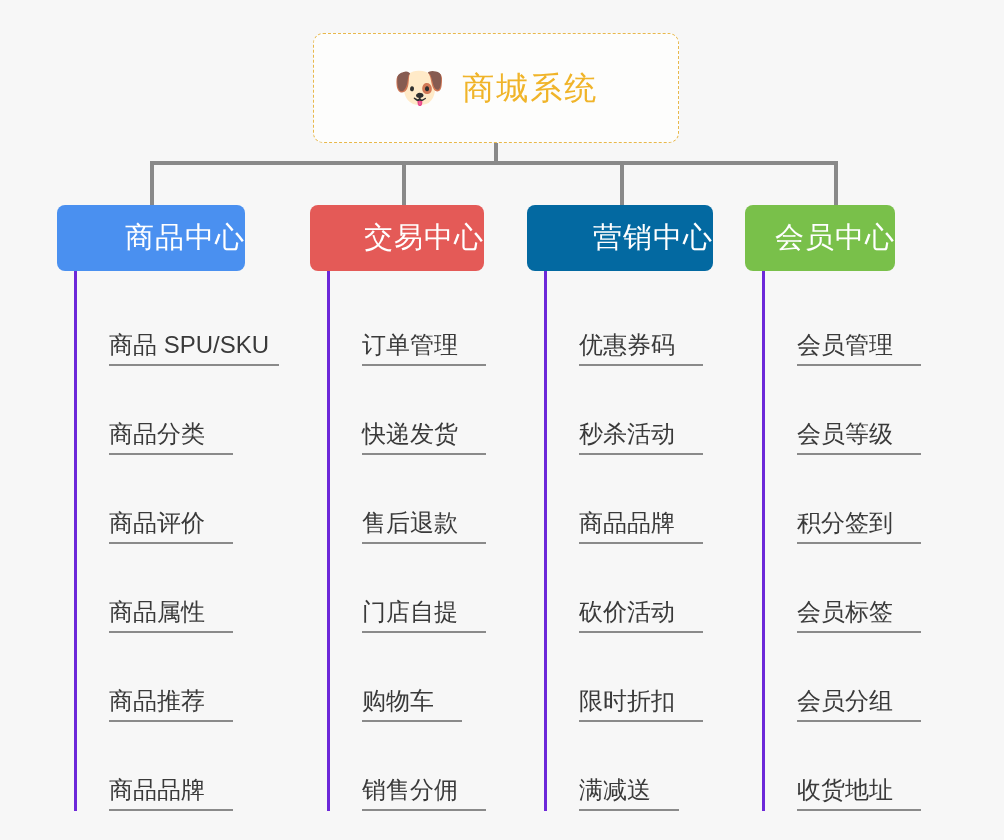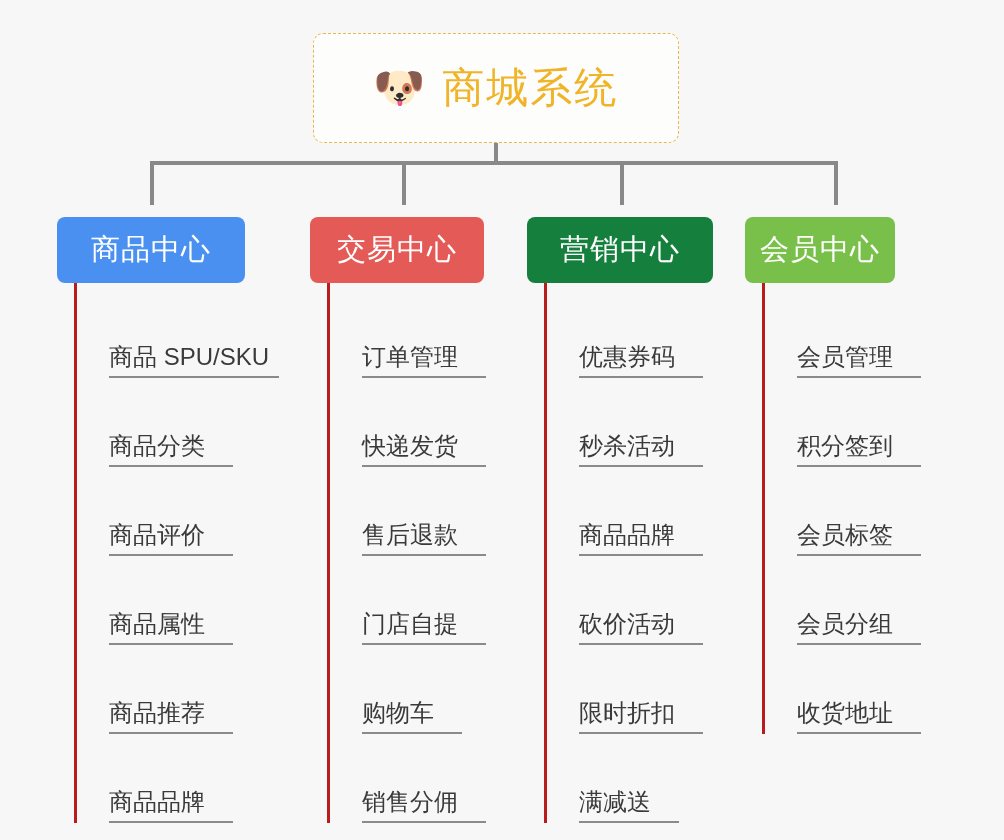--- a/index.html
+++ b/index.html
@@ -35,21 +35,21 @@
     align-items: center;
     justify-content: center;
     gap: 16px;
   }
   .root-icon {
     font-size: 42px;
     line-height: 1;
     display: block;
   }
   .root-title {
-    font-size: 42px;
+    font-size: 32px;
     color: #f0b429;
     letter-spacing: 2px;
     white-space: nowrap;
     line-height: 1;
   }
 
   
   .conn {
     position: absolute;
     background: #898989;
@@ -85,38 +85,37 @@
   .branch.b2 { left: 310px; width: 215px; }
   .branch.b3 { left: 527px; width: 215px; }
   .branch.b4 { left: 745px; width: 215px; }
 
   .branch-header {
     box-sizing: border-box;
     height: 66px;
     border-radius: 8px;
     display: flex;
     align-items: center;
-    justify-content: center;
+    justify-content: flex-end;
     color: #ffffff;
     font-size: 29px;
     letter-spacing: 1px;
     white-space: nowrap;
-    margin-top: 12px;
   }
   .branch.b1 .branch-header { width: 188px; }
   .branch.b2 .branch-header { width: 174px; }
   .branch.b3 .branch-header { width: 186px; }
   .branch.b4 .branch-header { width: 150px; }
 
   
   .leaf-list {
     position: relative;
     margin-left: 17px;
     padding-left: 0;
-    border-left: 3px solid #b91c1c;
+    border-left: 3px solid #6d28d9;
     padding-top: 6px;
   }
   .leaf-item {
     position: relative;
     height: 89px;
     display: flex;
     align-items: flex-end;
     padding-left: 32px;
     box-sizing: border-box;
   }
@@ -194,21 +193,21 @@
       <div class="leaf-item">
           <span class="leaf-label">购物车</span>
         </div>
       <div class="leaf-item">
           <span class="leaf-label">销售分佣</span>
         </div>
     </div>
   </div>
 
   <div class="branch b3">
-    <div class="branch-header" style="background: #15803d;">
+    <div class="branch-header" style="background: #0369a1;">
       <span>营销中心</span>
     </div>
     <div class="leaf-list">
       <div class="leaf-item">
           <span class="leaf-label">优惠券码</span>
         </div>
       <div class="leaf-item">
           <span class="leaf-label">秒杀活动</span>
         </div>
       <div class="leaf-item">
@@ -228,20 +227,23 @@
 
   <div class="branch b4">
     <div class="branch-header" style="background: rgb(121, 192, 74);">
       <span>会员中心</span>
     </div>
     <div class="leaf-list">
       <div class="leaf-item">
           <span class="leaf-label">会员管理</span>
         </div>
       <div class="leaf-item">
+          <span class="leaf-label">会员等级</span>
+        </div>
+      <div class="leaf-item">
           <span class="leaf-label">积分签到</span>
         </div>
       <div class="leaf-item">
           <span class="leaf-label">会员标签</span>
         </div>
       <div class="leaf-item">
           <span class="leaf-label">会员分组</span>
         </div>
       <div class="leaf-item">
           <span class="leaf-label">收货地址</span>

